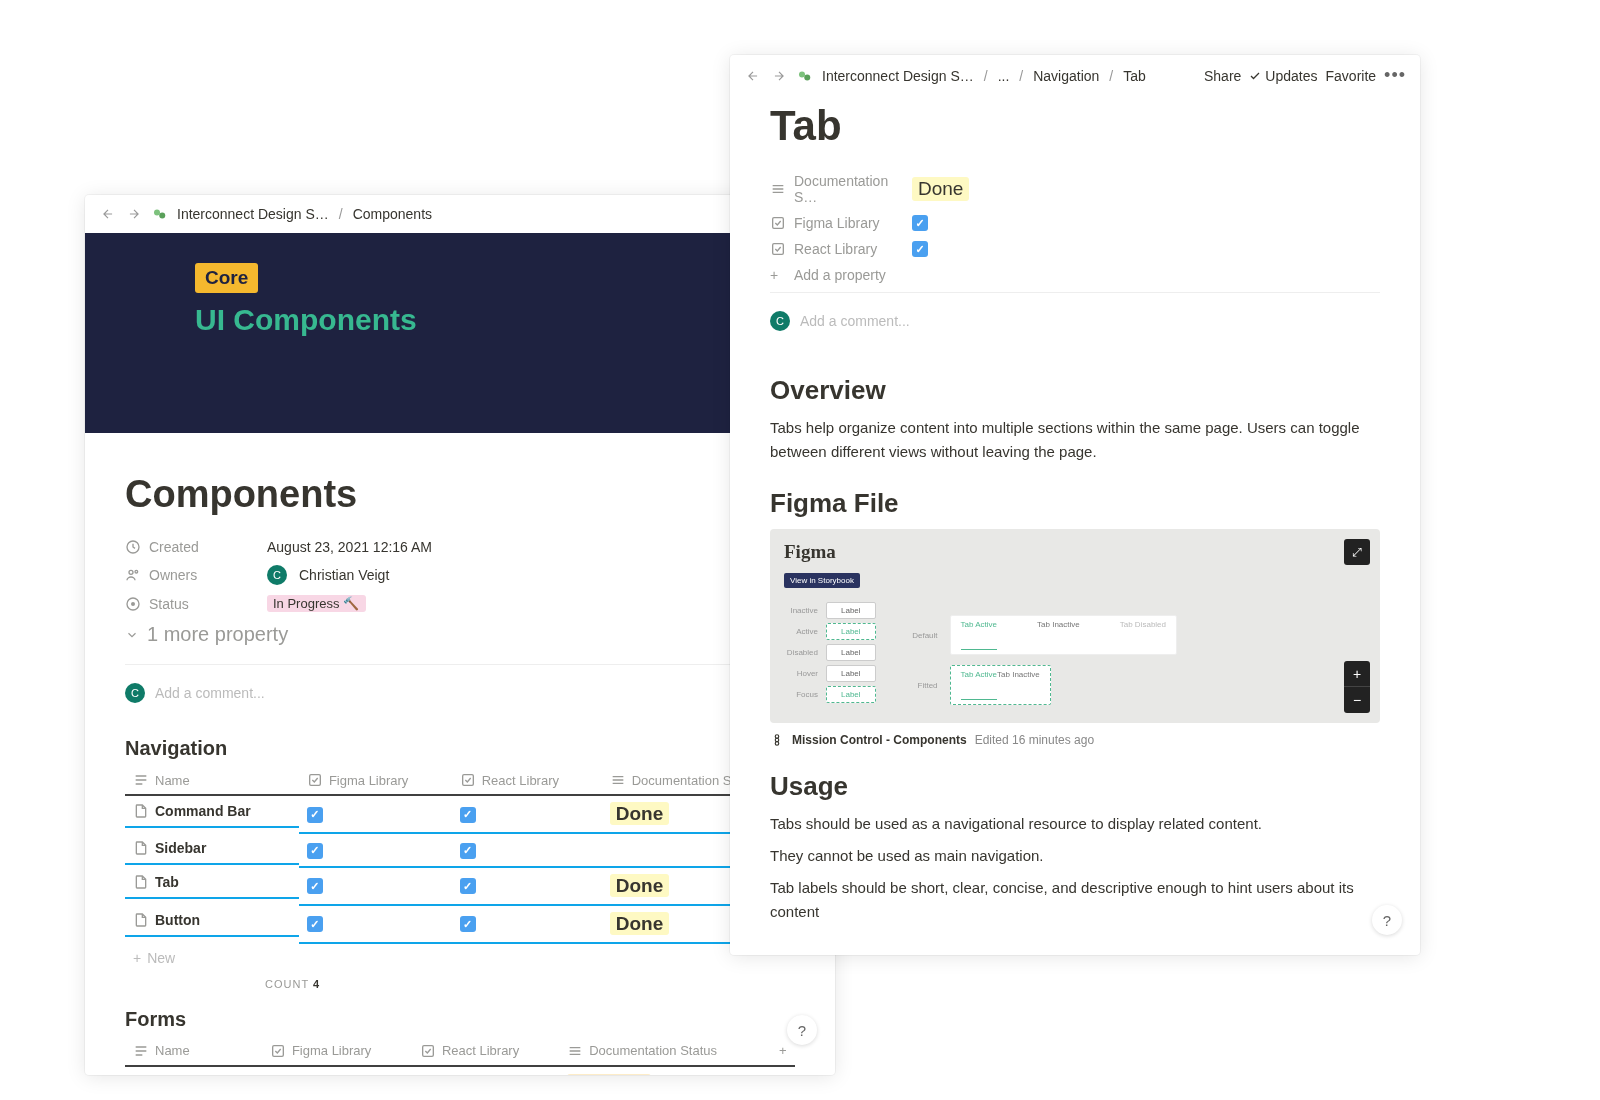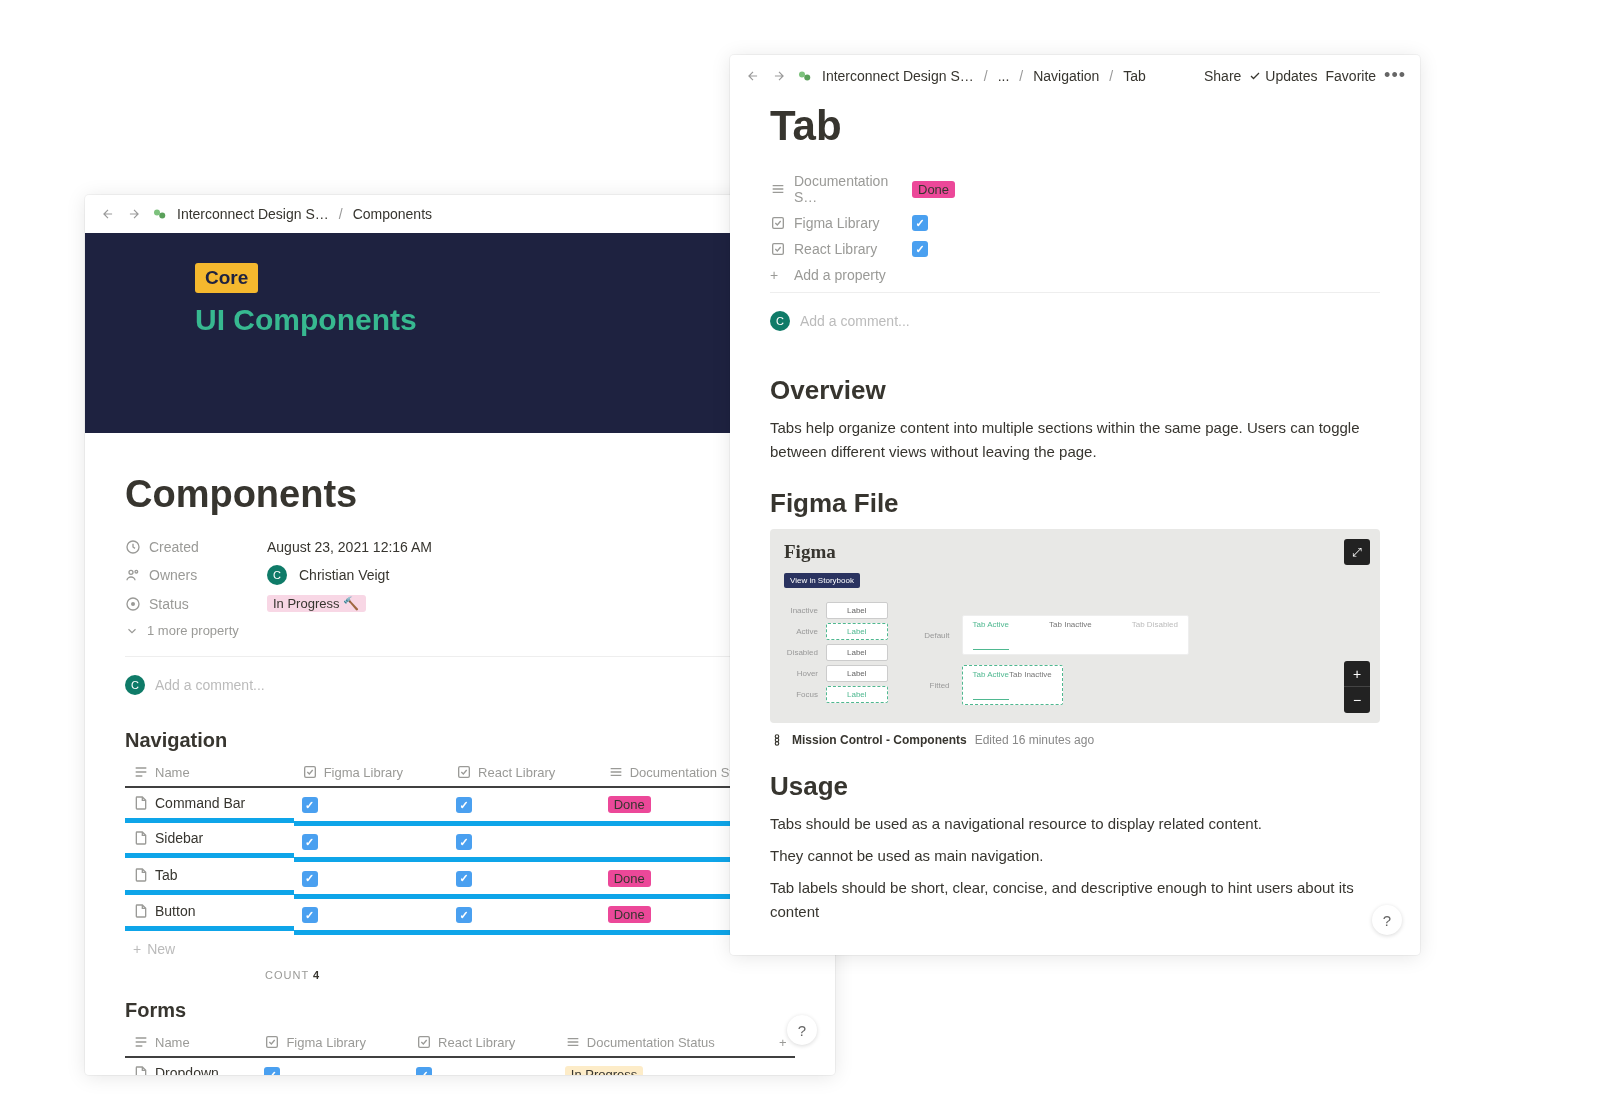--- a/index.html
+++ b/index.html
@@ -20,54 +20,54 @@
 .cover { background:#1e2240; height:200px; padding:30px 0 0 110px; }
 .cover-badge { display:inline-block; background:#f5b82e; color:#1e2240; font-weight:600; font-size:19px; padding:4px 10px; border-radius:3px; }
 .cover-title { color:#37b890; font-weight:700; font-size:30px; margin-top:10px; }
 
 .body1 { padding:40px 40px 0 40px; }
 .ptitle { font-size:38px; font-weight:700; margin-bottom:18px; }
 .prop-row { display:flex; align-items:center; font-size:14px; padding:5px 0; gap:12px; }
 .prop-label { width:130px; color:#9a9a97; display:flex; align-items:center; gap:8px; }
 .prop-icon { width:16px; height:16px; color:#9a9a97; flex-shrink:0; }
 .tag-inprogress { background:#f8d7e5; color:#37352f; padding:1px 6px; border-radius:3px; font-size:13px; display:inline-flex; align-items:center; gap:4px; }
-.tag-done { background:#ec4899; color:#37352f; padding:1px 6px; border-radius:3px; font-size:13px; }
-.more-prop { color:#9a9a97; font-size:13px; padding:6px 0 14px 0; display:flex; align-items:center; gap:8px; cursor:pointer; }
+.tag-done { background:#fef9c3; color:#37352f; padding:1px 6px; border-radius:3px; font-size:19px; }
+.more-prop { color:#9a9a97; font-size:20px; padding:6px 0 14px 0; display:flex; align-items:center; gap:8px; cursor:pointer; }
 .divider { height:1px; background:#eee; margin:4px 0 10px 0; }
 
 .avatar { width:20px; height:20px; border-radius:50%; background:#0f7b68; color:#fff; font-size:11px; display:inline-flex; align-items:center; justify-content:center; flex-shrink:0; }
 .comment-row { display:flex; align-items:center; gap:10px; padding:8px 0 20px 0; }
 .comment-ph { color:#bbb; font-size:14px; }
 
 .sect-title { font-size:20px; font-weight:700; margin:14px 0 6px 0; }
 .tbl { width:100%; border-collapse:collapse; font-size:14px; }
 .tbl th { text-align:left; font-weight:400; color:#9a9a97; padding:6px 8px; border-bottom:2px solid #404040; font-size:13px; }
 .tbl th .hwrap { display:flex; align-items:center; gap:6px; }
-.tbl td { padding:7px 8px; border-bottom:5px solid #0ea5e9; }
+.tbl td { padding:7px 8px; border-bottom:2px solid #0ea5e9;font-weight:bold; }
 .tbl td:first-child { display:flex; align-items:center; gap:6px; }
 .addcol { width:24px; text-align:center; color:#bbb; }
 .chk { width:16px; height:16px; background:#4aa0f0; border-radius:3px; display:inline-flex; align-items:center; justify-content:center; }
 .chk::after { content:'✓'; color:#fff; font-size:11px; font-weight:bold; }
 .page-ic { width:16px; height:16px; color:#9a9a97; flex-shrink:0; }
 .newrow { color:#bbb; padding:6px 8px; display:flex; align-items:center; gap:6px; cursor:pointer; font-size:14px; }
 .count { color:#9a9a97; font-size:11px; letter-spacing:1px; padding:6px 0 4px 140px; }
 
 .body2 { padding:0 40px 0 40px; overflow:hidden; }
 .ptitle2 { font-size:42px; font-weight:800; margin:6px 0 18px 0; }
 .h2 { font-size:26px; font-weight:700; margin:24px 0 10px 0; }
 .para { font-size:15px; line-height:1.6; color:#37352f; margin-bottom:8px; }
 
 .figma-box { background:#e8e8e6; border-radius:4px; padding:12px 14px 18px 14px; position:relative; margin-top:8px; }
 .figma-title { font-family:Georgia,serif; font-size:19px; font-weight:600; margin-bottom:6px; }
 .storybook-btn { background:#2a3360; color:#fff; font-size:8px; padding:3px 6px; border-radius:2px; display:inline-block; }
 .figma-grid { display:flex; gap:24px; margin-top:14px; }
 .fg-left { display:flex; flex-direction:column; gap:4px; font-size:8px; color:#999; }
 .fg-row { display:flex; align-items:center; gap:8px; }
 .fg-row span { width:34px; text-align:right; }
-.chip { border:1px solid #ccc; background:#fff; padding:3px 20px; font-size:8px; color:#666; border-radius:2px; }
+.chip { border:1px solid #ccc; background:#fff; padding:3px 14px; font-size:8px; color:#666; border-radius:2px; }
 .chip.active { border:1px dashed #4fb890; color:#4fb890; }
 .fg-right { flex:1; display:flex; flex-direction:column; gap:10px; font-size:8px; }
 .tabbar { background:#fff; border-radius:2px; padding:4px 10px; display:flex; gap:40px; border:1px solid #eee; }
 .tab-a { color:#4fb890; border-bottom:1px solid #4fb890; padding-bottom:20px; }
 .tab-i { color:#777; }
 .tab-d { color:#bbb; }
 .tabbar2 { background:#fff; border-radius:2px; padding:4px 10px; display:flex; justify-content:space-around; border:1px dashed #4fb890; }
 .expand-btn { position:absolute; top:10px; right:10px; width:26px; height:26px; background:#222; color:#fff; border-radius:3px; display:flex; align-items:center; justify-content:center; font-size:12px; cursor:pointer; }
 .zoom-ctrl { position:absolute; right:10px; bottom:10px; display:flex; flex-direction:column; background:#222; border-radius:3px; overflow:hidden; }
 .zoom-ctrl div { width:26px; height:26px; color:#fff; display:flex; align-items:center; justify-content:center; cursor:pointer; font-size:14px; }

